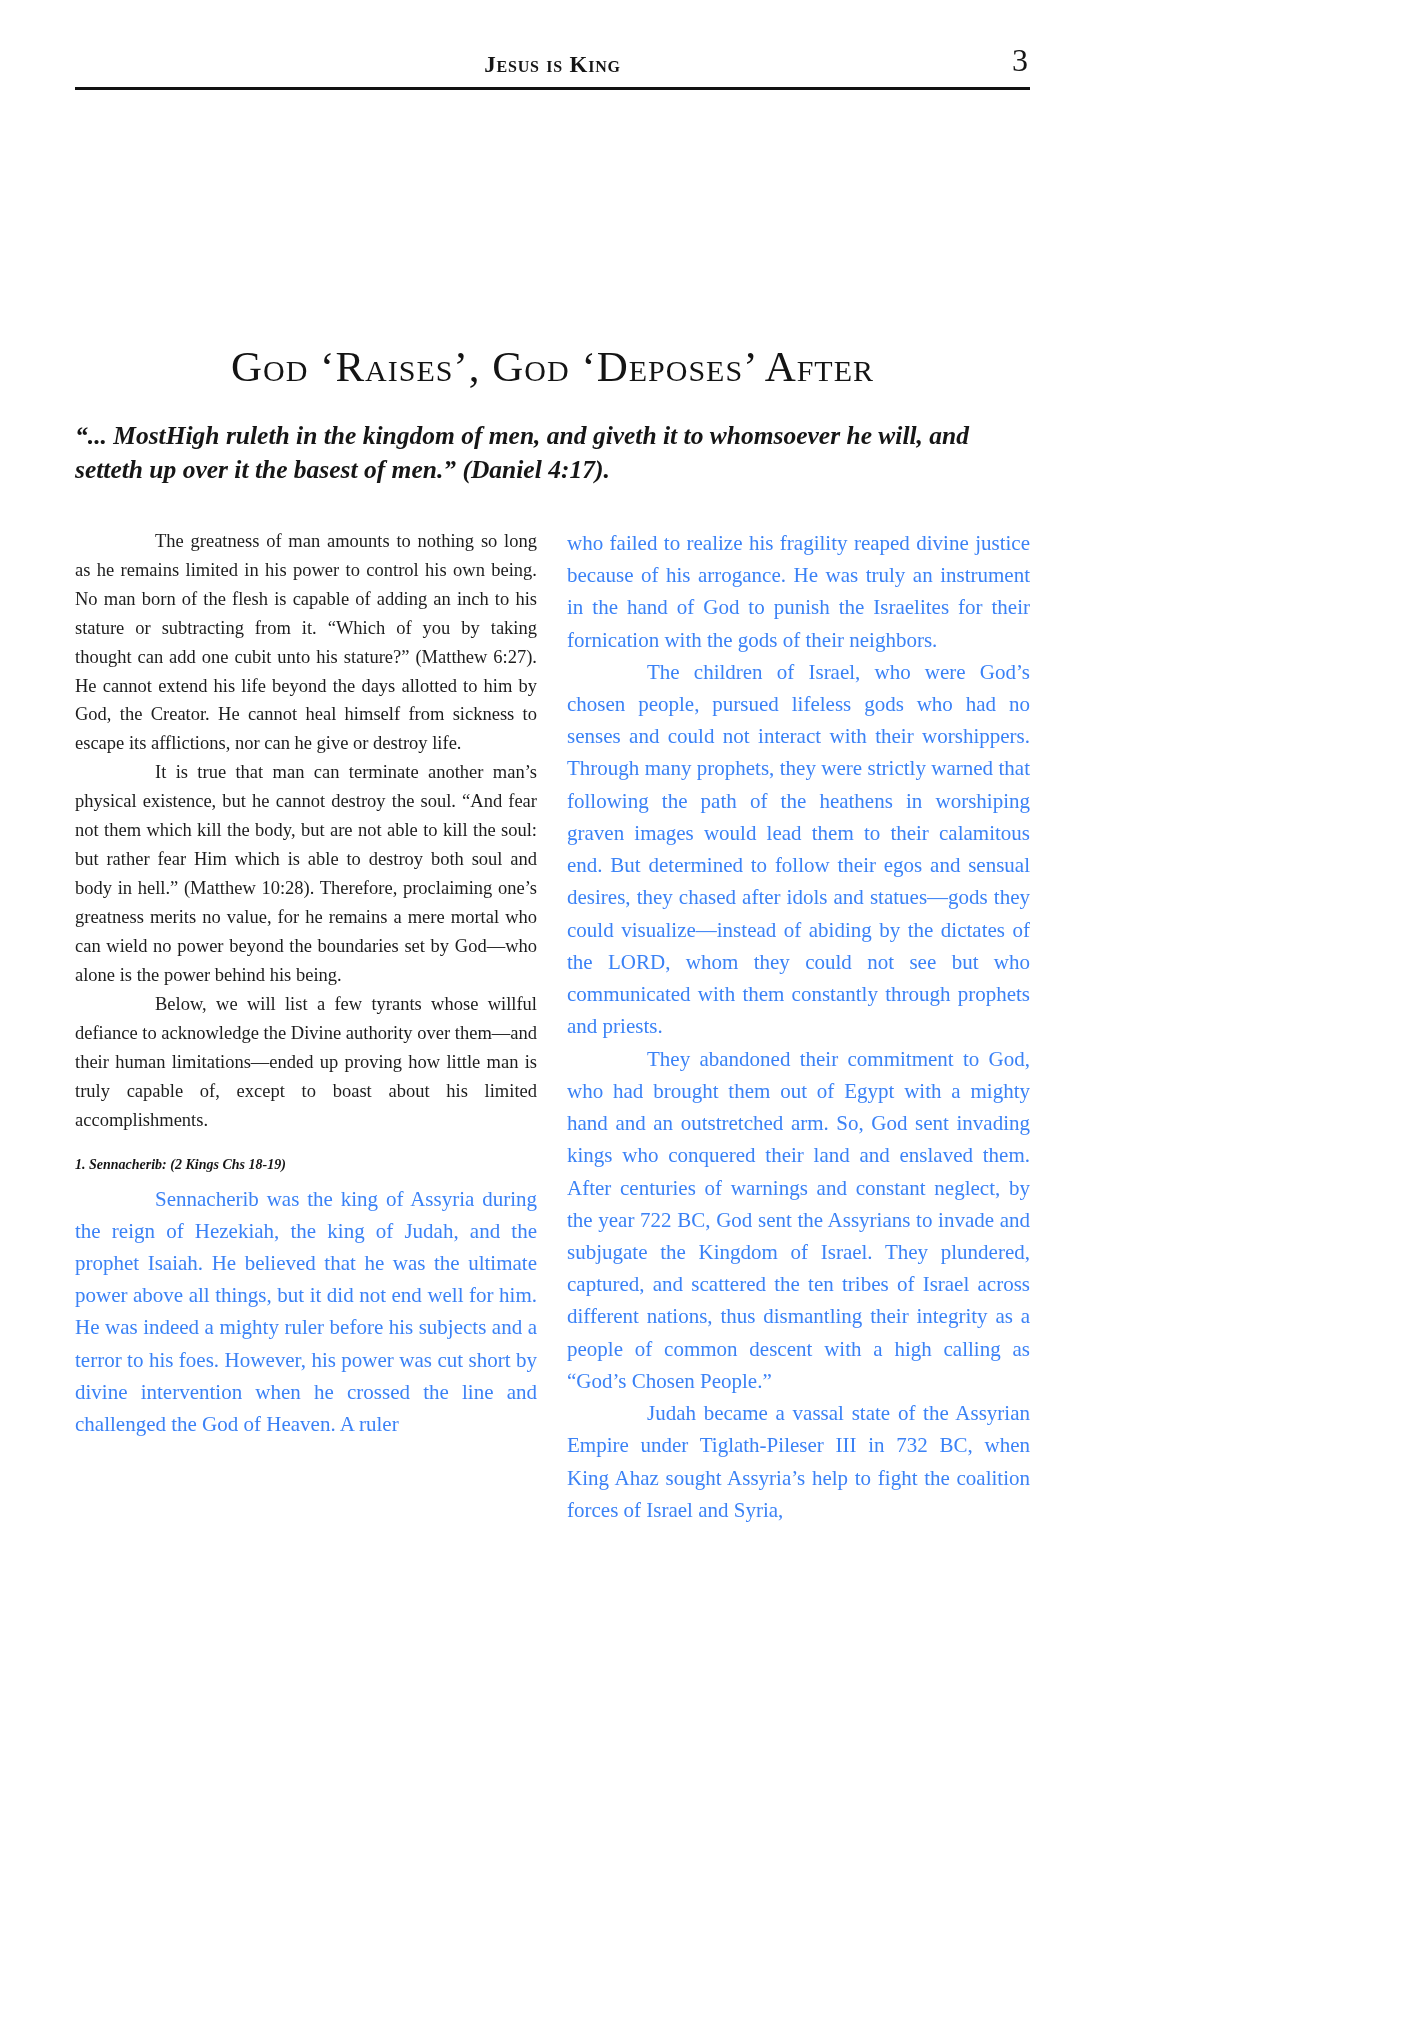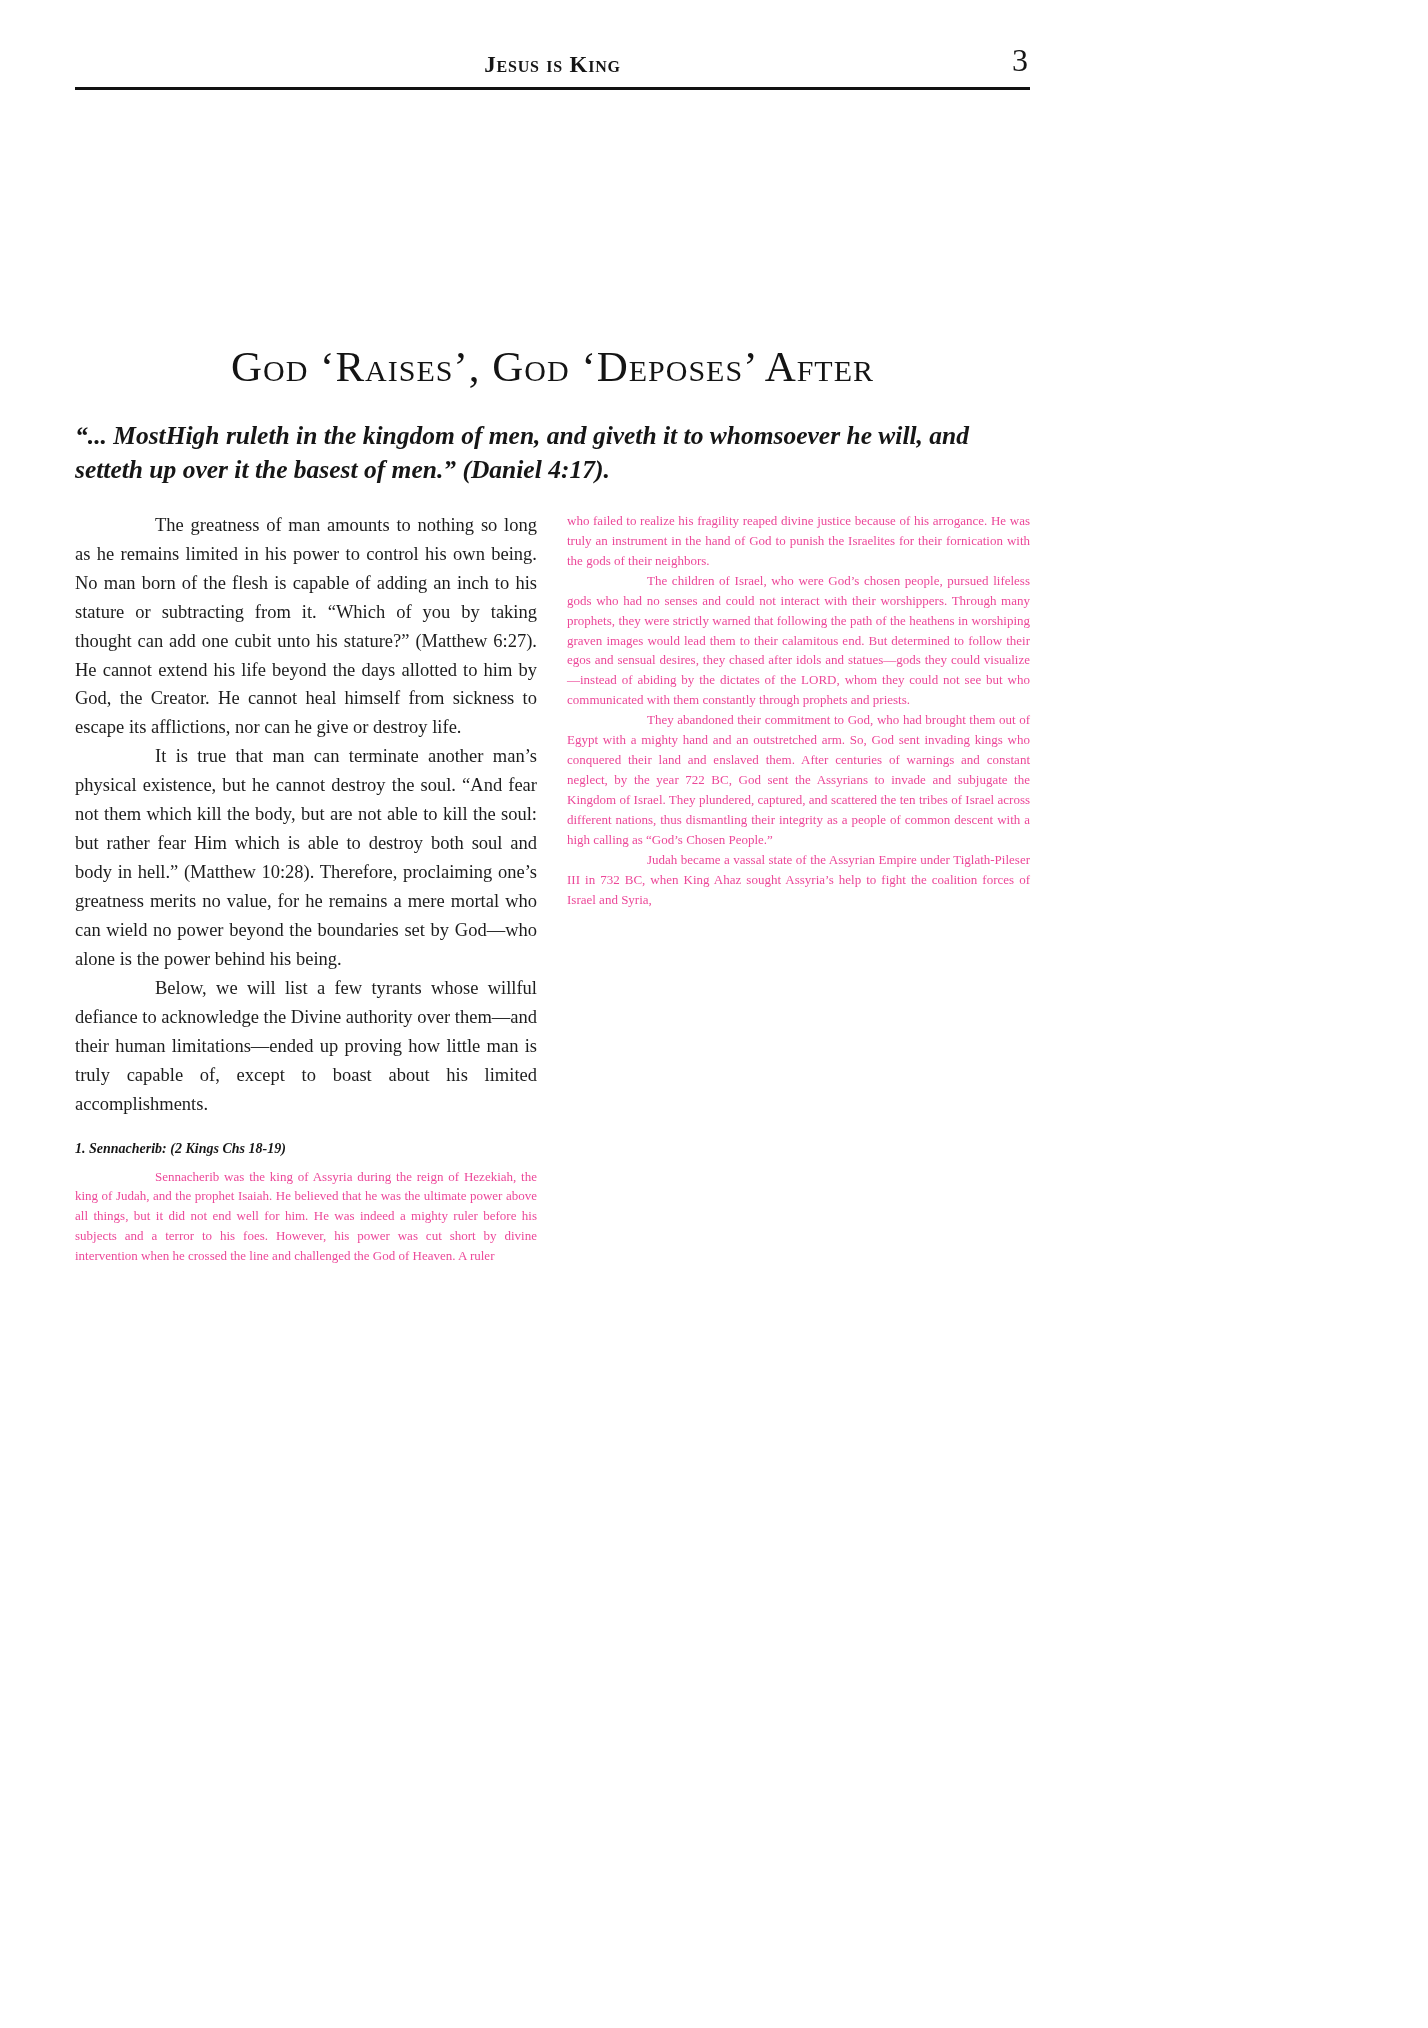--- a/index.html
+++ b/index.html
@@ -51,27 +51,27 @@
     margin-top: 28px;
     font-size: 25.5px;
     font-weight: bold;
     font-style: italic;
     line-height: 1.33;
     color: #161616;
   }
   .columns {
     display: flex;
     gap: 30px;
-    margin-top: 24px;
+    margin-top: 40px;
     text-align: justify;
   }
   .col-left  { width: 462px; }
   .col-right { width: 463px; }
   .body-sm { font-size: 18.5px; line-height: 1.565; color: #1d1d1d; }
-  .body-lg { font-size: 13px; line-height: 1.535; color: #ec4899; }
+  .body-lg { font-size: 21px; line-height: 1.535; color: #3b82f6; }
   .indent { text-indent: 80px; }
   .subheading {
     font-size: 14px;
     font-weight: bold;
     font-style: italic;
     text-align: left;
     margin: 22px 0 10px 0;
     color: #161616;
   }
 </style>

